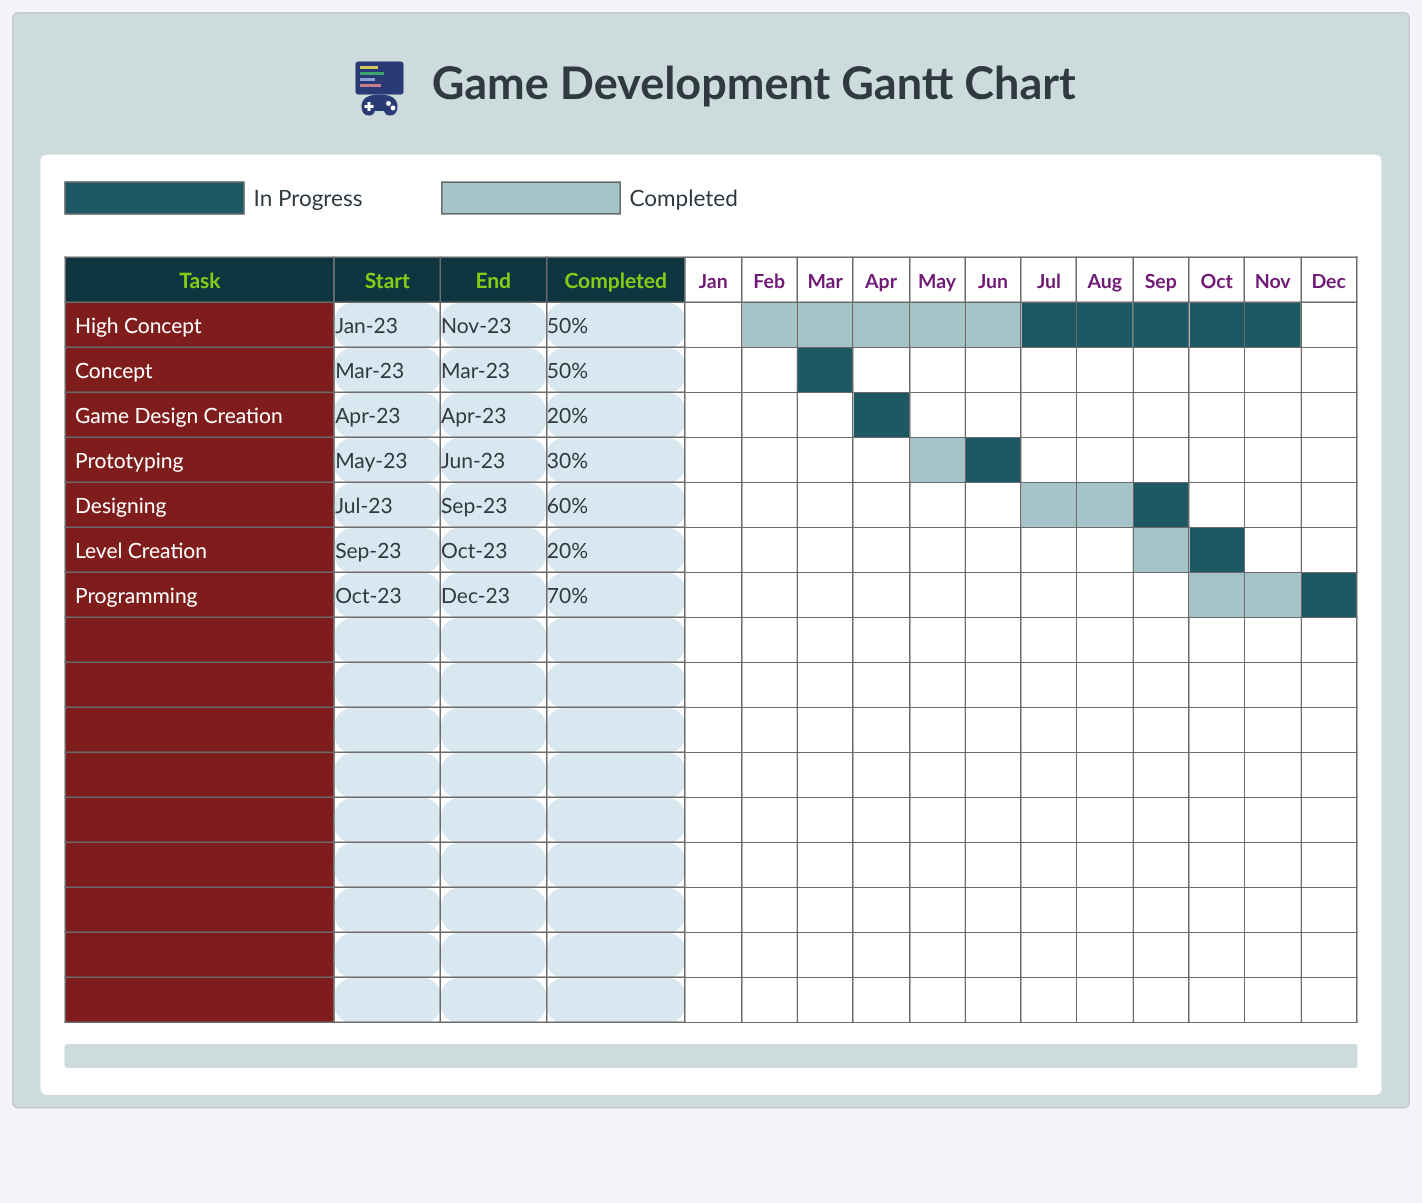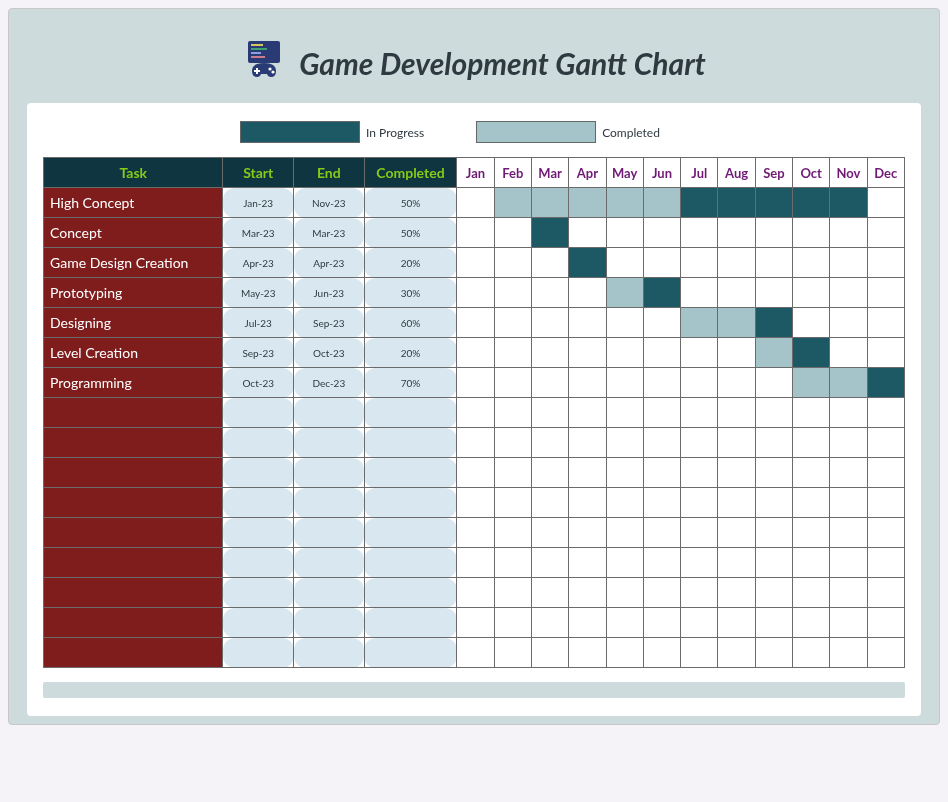--- a/index.html
+++ b/index.html
@@ -11,43 +11,42 @@
     width: 948px;
   }
   .frame {
     background: #cddbdc;
     border: 1px solid #c7c7c7;
     padding: 18px 18px 8px 18px;
     border-radius: 4px;
   }
   .header {
     display: flex;
-    align-items: flex-end;
+    align-items: flex-start;
     justify-content: center;
     gap: 13px;
     padding: 10px 0 22px 0;
-    font-style: italic;
   }
   .title {
     font-size: 30px;
     font-weight: 700;
     color: #2f3a40;
   }
   .panel {
     background: #ffffff;
     border-radius: 4px;
     padding: 18px 16px 18px 16px;
   }
   .legend {
     display: flex;
     align-items: center;
-    justify-content: center;
+    justify-content: flex-start;
     gap: 4px;
-    margin-bottom: 14px;
-    font-size: 12px;
+    margin-bottom: 28px;
+    font-size: 15px;
     color: #2f3a40;
   }
   .legend .swatch {
     width: 120px;
     height: 22px;
     border: 1px solid #666;
   }
   .legend .swatch.inprog { background: #1d5965; }
   .legend .swatch.done   { background: #a4c4c9; }
   .legend .lbl { margin-right: 48px; margin-left: 2px; }
@@ -85,22 +84,21 @@
     background: #7f1d1d;
     color: #ffffff;
     font-size: 14px;
     padding-left: 6px;
     text-align: left;
     white-space: nowrap;
   }
   tbody td.meta {
     background: #d9e8f0;
     color: #2f3a40;
-    font-size: 10px;
-    text-align: center;
+    font-size: 14px;
     white-space: nowrap;
     border-radius: 12px;
   }
   tbody td.chart-cell {
     background: #ffffff;
     position: relative;
   }
   tbody td.chart-cell.completed { background: #a4c4c9; }
   tbody td.chart-cell.inprog    { background: #1d5965; }
 

